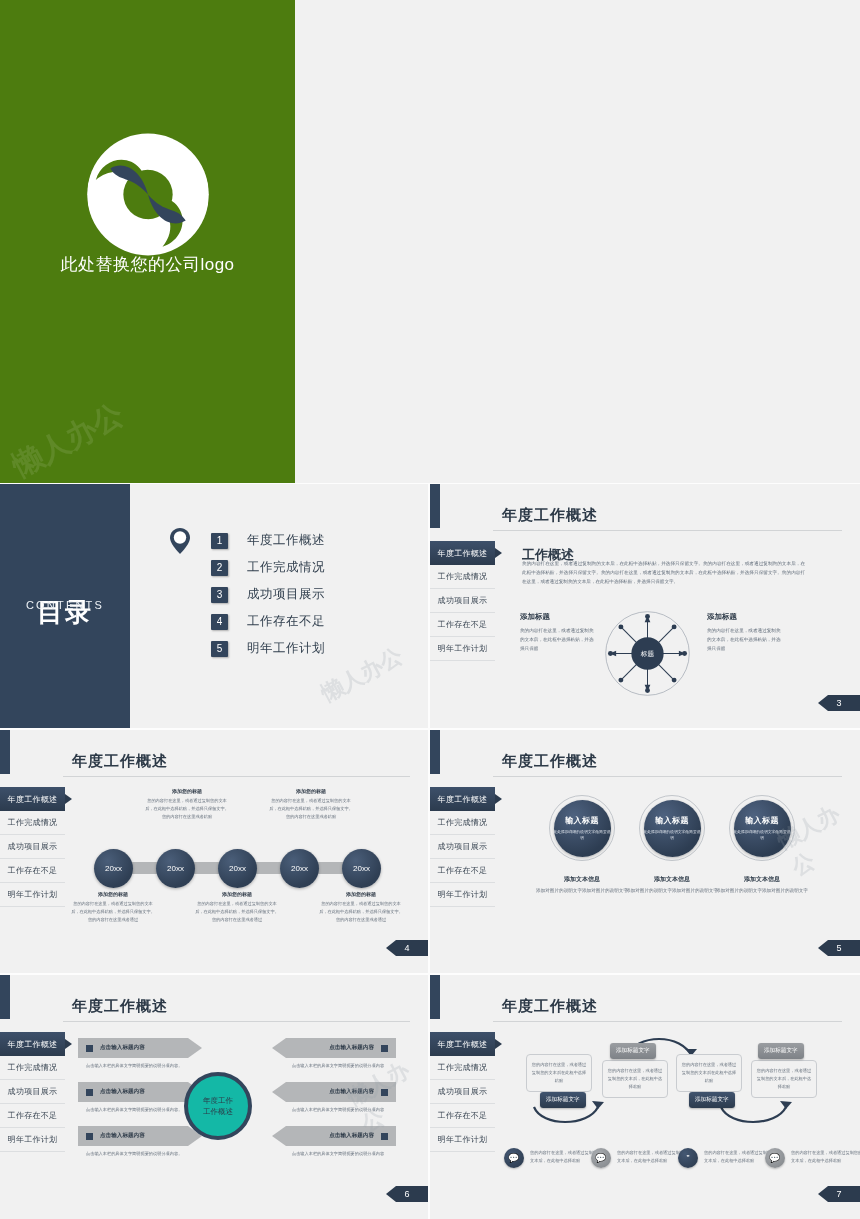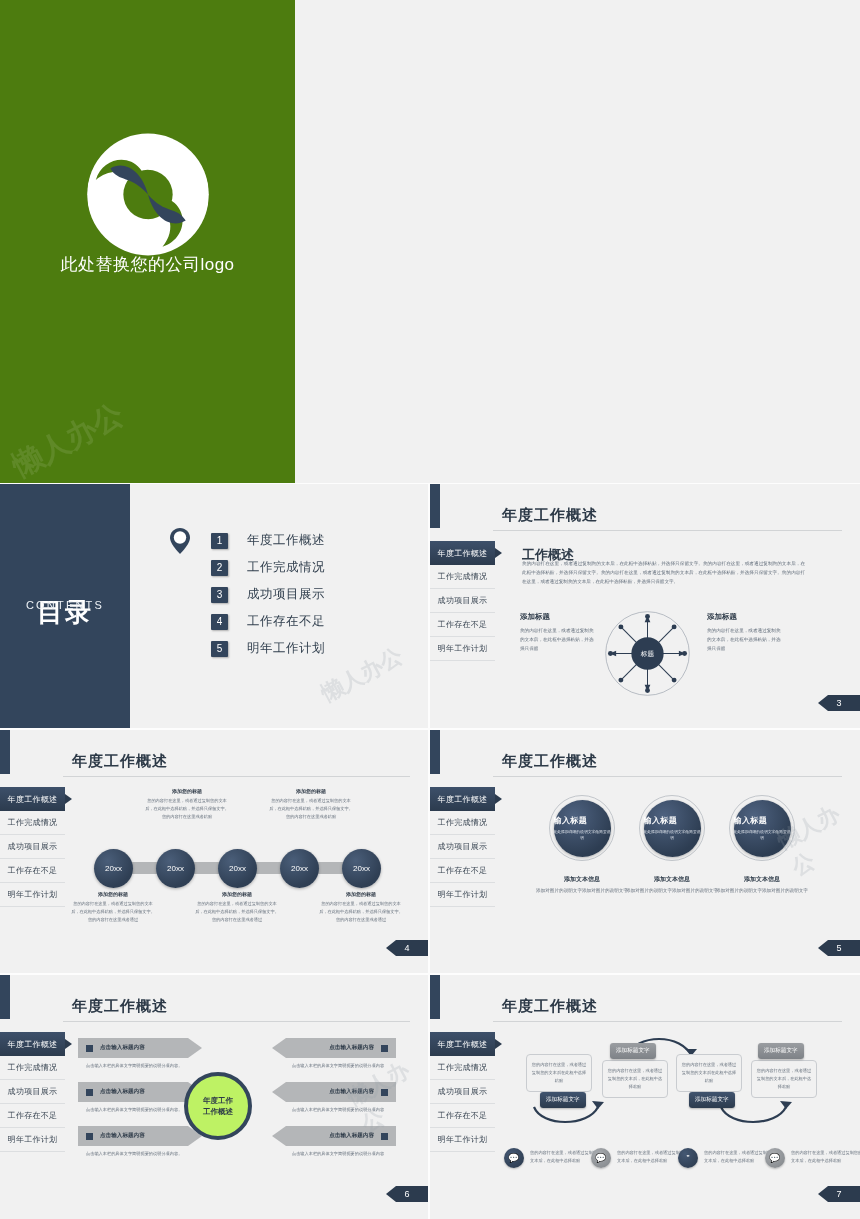--- a/index.html
+++ b/index.html
@@ -120,33 +120,33 @@
   .tl-bar { position:absolute; height:12px; background:#b4b6b8; z-index:1; }
   .tl-txt { position:absolute; width:84px; text-align:center; }
   .tl-t { font-size:5px; font-weight:bold; color:#333e4b; margin-bottom:3px; }
   .tl-d { font-size:4.2px; color:#5f6a77; line-height:1.95; }
 
   
   .c5 { position:absolute; width:66px; height:66px; border-radius:50%;
         border:1px solid #c2c6cb; display:flex; align-items:center; justify-content:center; }
   .c5-in { width:57px; height:57px; border-radius:50%;
         background:radial-gradient(circle at 35% 28%, #4e6280 0%, #2d3d52 72%);
-        color:#fff; display:flex; flex-direction:column; align-items:flex-start; justify-content:center;
+        color:#fff; display:flex; flex-direction:column; align-items:center; justify-content:center;
         box-shadow:0 1px 3px rgba(0,0,0,0.25); }
   .c5-t { font-size:8px; font-weight:bold; letter-spacing:0.4px; }
   .c5-s { font-size:3.8px; line-height:1.6; margin-top:3px; text-align:center; color:#e2e7ee; }
   .c5-cap { position:absolute; width:96px; text-align:center; }
   .c5-ct { font-size:6px; font-weight:bold; color:#2d3a48; margin-bottom:3px; }
   .c5-cd { font-size:4.6px; color:#5f6a77; line-height:1.85; }
 
   
   .s6-ring { position:absolute; width:68px; height:68px; border-radius:50%;
-             border:4px solid #33455c; background:#bef264;
+             border:4px solid #33455c; background:#14b8a6;
              display:flex; flex-direction:column; align-items:center; justify-content:center;
-             color:#2d3a48; font-size:7.5px; font-weight:bold; line-height:1.5; z-index:3; }
+             color:#2d3a48; font-size:7.5px; font-weight:normal; line-height:1.5; z-index:3; }
   .s6-arrow { position:absolute; height:20px; background:#b4b6b8; display:flex; align-items:center; }
   .s6-arrow.left  { clip-path: polygon(0 0, calc(100% - 14px) 0, 100% 50%, calc(100% - 14px) 100%, 0 100%); }
   .s6-arrow.right { clip-path: polygon(14px 0, 100% 0, 100% 100%, 14px 100%, 0 50%); }
   .s6-sq { width:7px; height:7px; background:#33455c; flex:none; }
   .s6-at { font-size:5.6px; font-weight:bold; color:#2d3a48; }
   .s6-d { position:absolute; font-size:4.2px; color:#5f6a77; line-height:1.8; width:112px; }
 
   
   .s7-box { position:absolute; width:66px; border:1px solid #c9ccd0; border-radius:4px;
             background:#f1f1f1; font-size:4.2px; color:#5f6a77; line-height:1.9;

